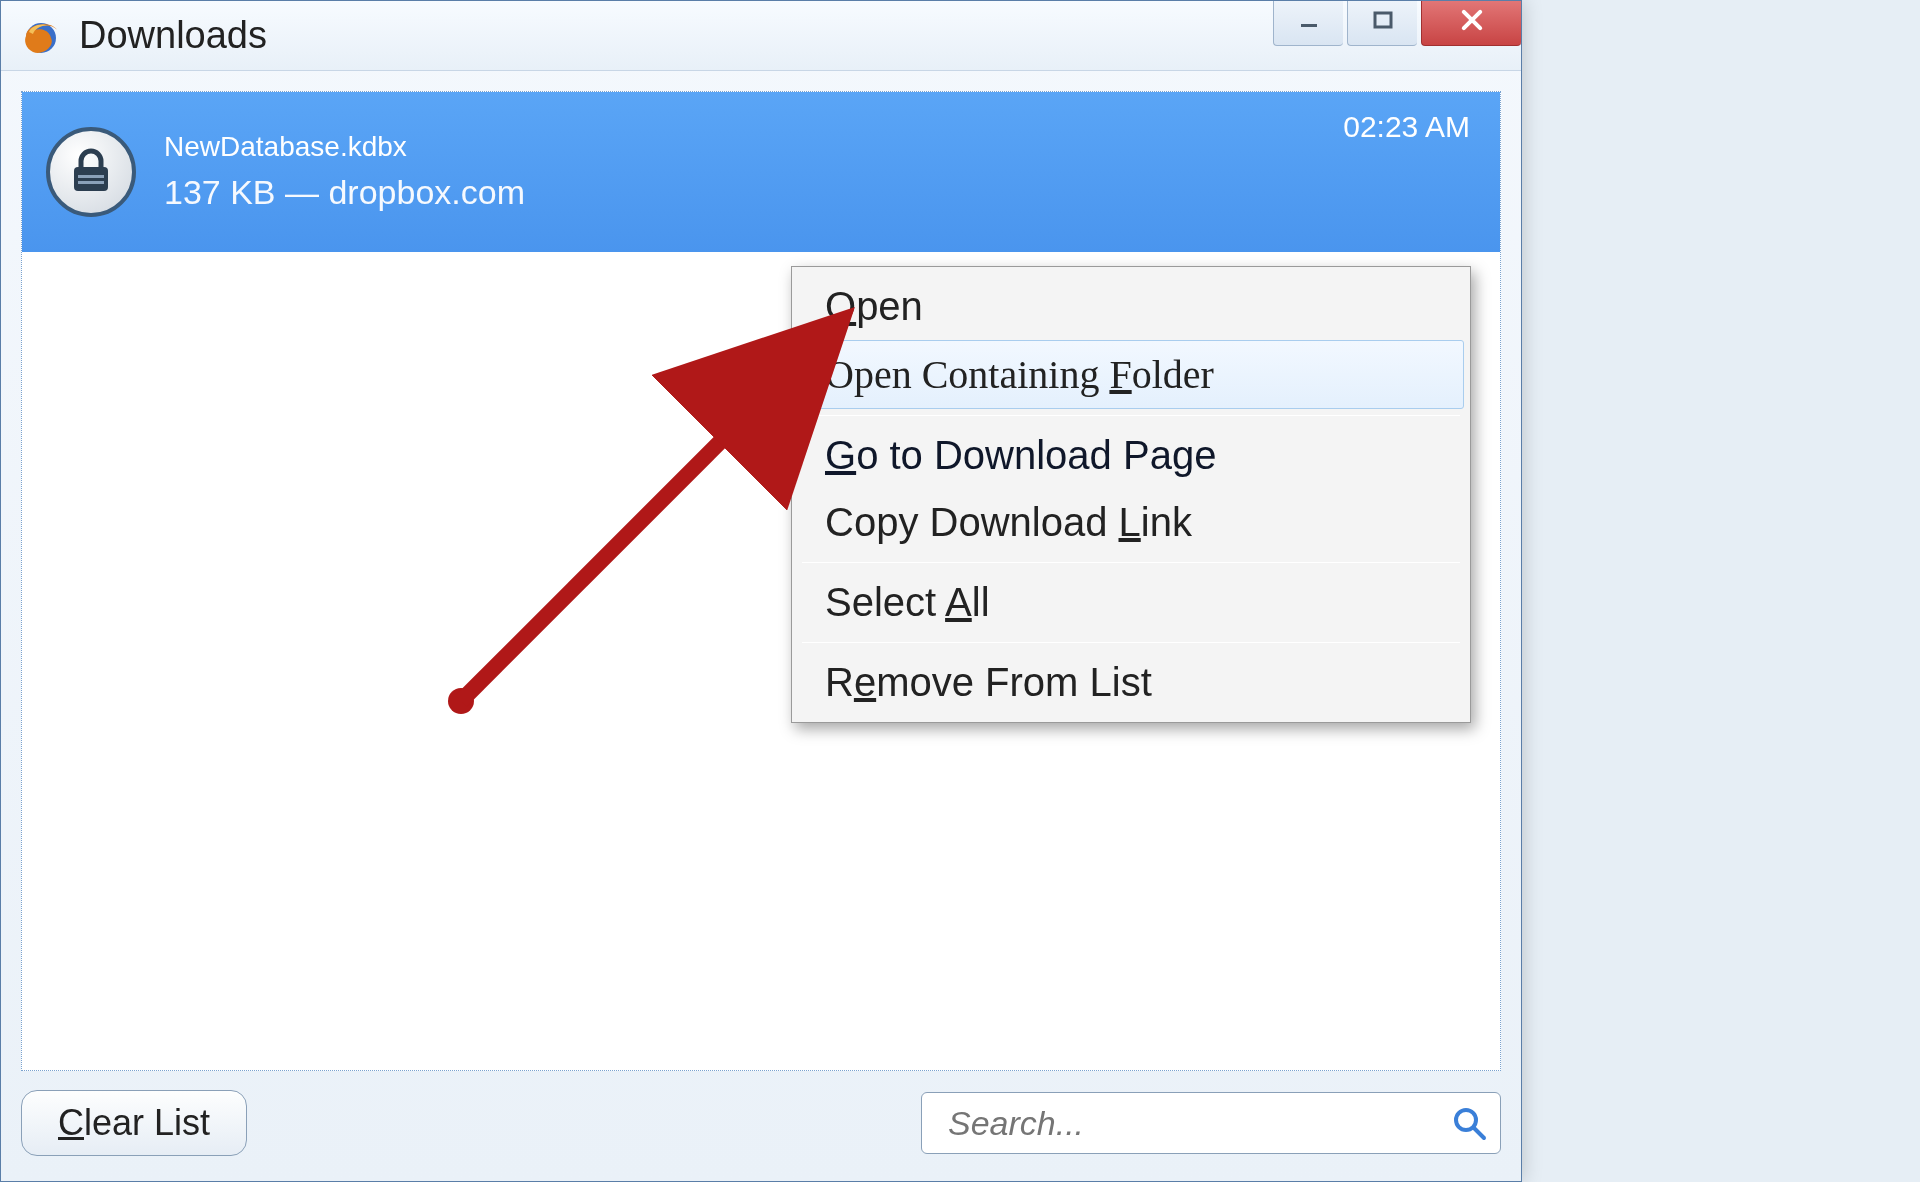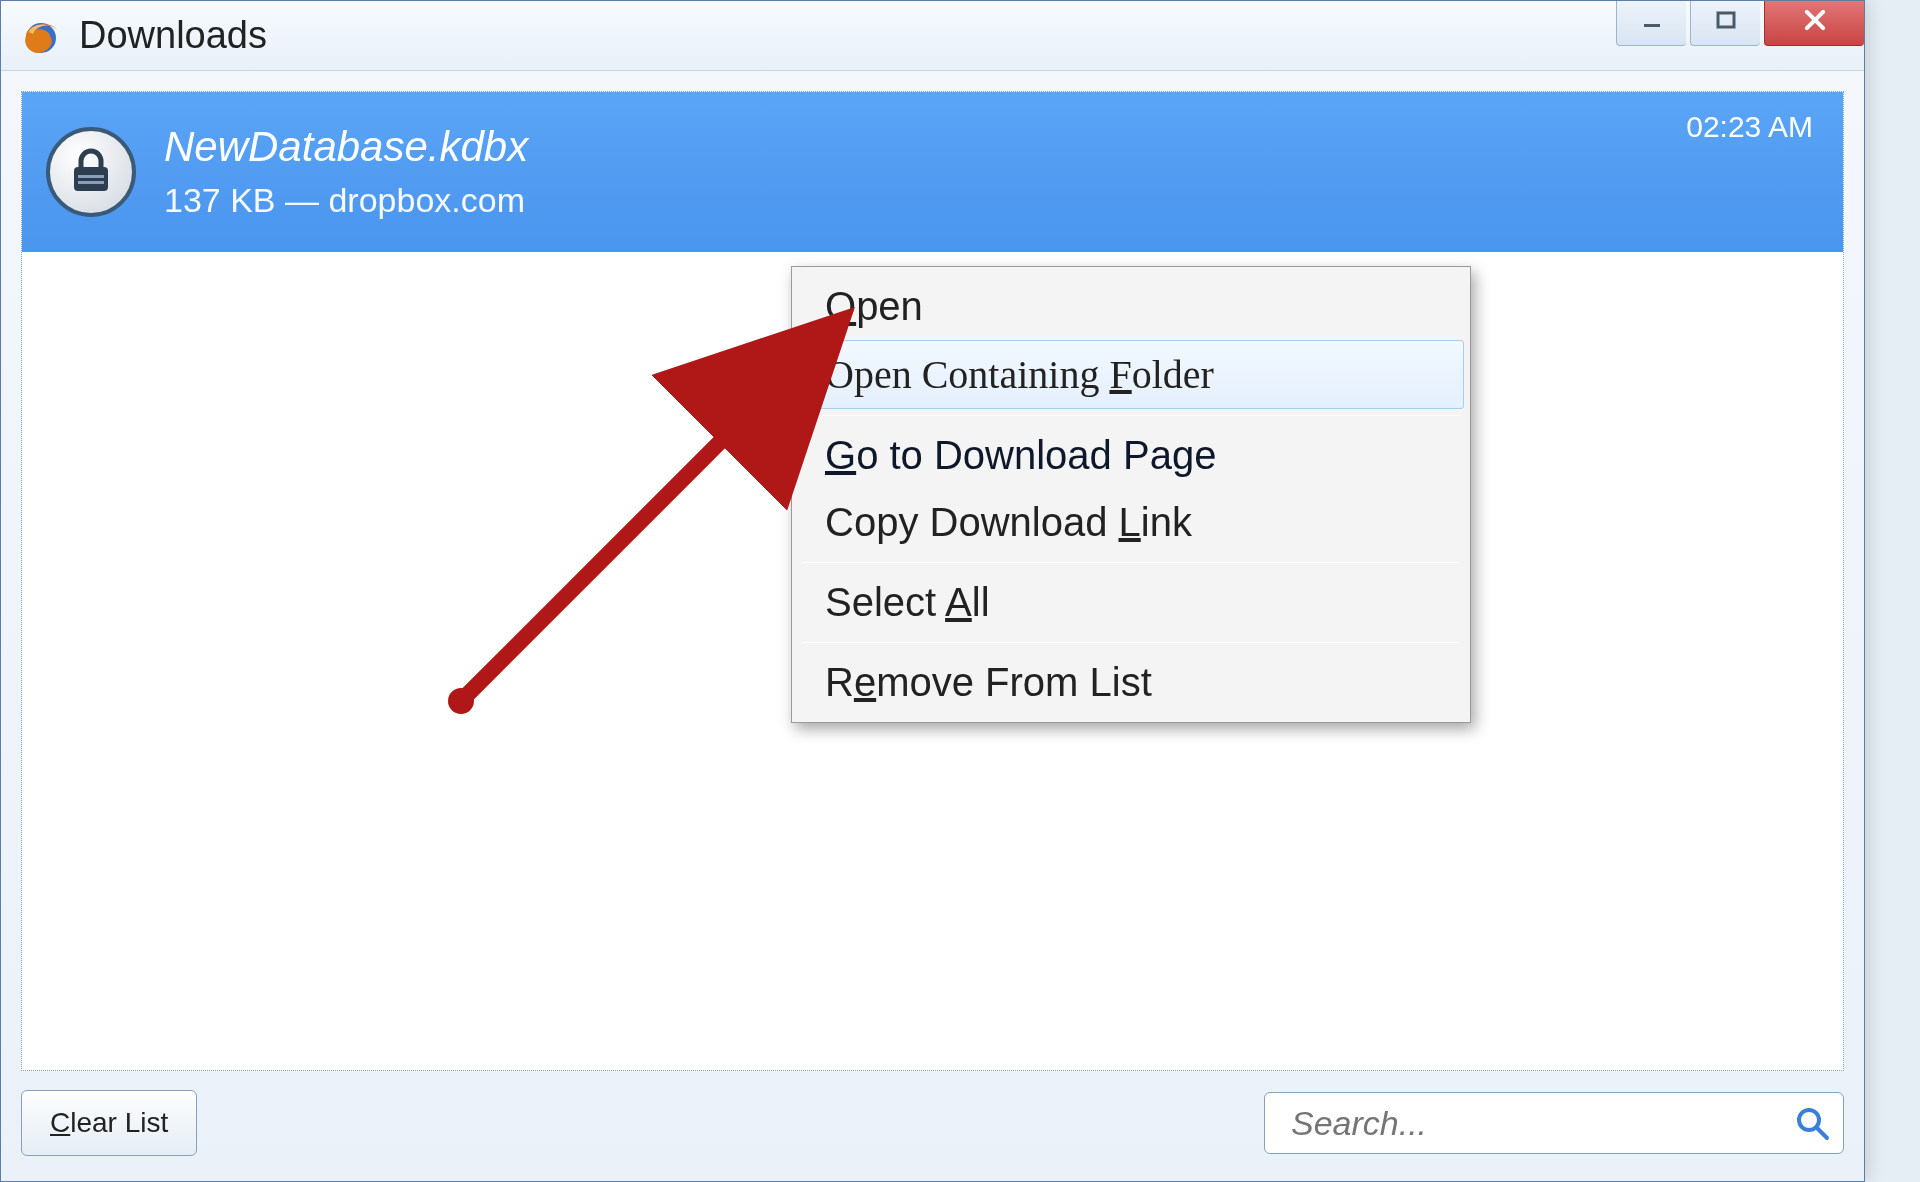--- a/index.html
+++ b/index.html
@@ -7,21 +7,21 @@
     margin: 0;
     font-family: "Segoe UI", Tahoma, sans-serif;
     background: #e6eef5;
     width: 1920px;
     height: 1182px;
     overflow: hidden;
   }
   .window {
     position: absolute;
     left: 0; top: 0;
-    width: 1865px; height: 1182px;
+    width: 1522px; height: 1182px;
     background: linear-gradient(#f4f8fd, #eaf1f8);
     border: 1px solid #5a7ea8;
     box-shadow: 0 0 20px rgba(0,0,0,0.2);
   }
   .titlebar {
     height: 70px;
     display: flex;
     align-items: center;
     padding: 0 10px 0 20px;
     background: linear-gradient(#f7fbff, #e8f0f8);
@@ -85,21 +85,21 @@
     width: 90px; height: 90px;
     border-radius: 50%;
     background: radial-gradient(circle at 35% 30%, #fff, #cfd6de);
     border: 4px solid #3a5a7a;
     display: flex;
     align-items: center;
     justify-content: center;
     margin-right: 28px;
   }
   .file-info { flex: 1; }
-  .file-name { font-size: 42px; line-height: 1.1; font-style: italic; }
+  .file-name { font-size: 28px; line-height: 1.1; }
   .file-meta { font-size: 34px; margin-top: 10px; opacity: 0.95; }
   .file-time {
     font-size: 30px;
     position: absolute;
     right: 30px; top: 18px;
   }
 
   .context-menu {
     position: absolute;
     left: 790px;
@@ -135,25 +135,25 @@
   .bottombar {
     position: absolute;
     left: 20px; right: 20px; bottom: 18px;
     height: 80px;
     display: flex;
     align-items: center;
     justify-content: space-between;
   }
   .clear-btn {
     height: 66px;
-    padding: 0 28px;
-    font-size: 28px;
+    padding: 0 36px;
+    font-size: 36px;
     background: linear-gradient(#fdfefe, #e6edf5);
     border: 1px solid #8aa0b8;
-    border-radius: 6px;
+    border-radius: 16px;
     color: #222;
   }
   .search-wrap {
     position: relative;
     width: 580px;
     height: 62px;
   }
   .search-input {
     width: 100%; height: 100%;
     border: 1px solid #8aa0b8;

